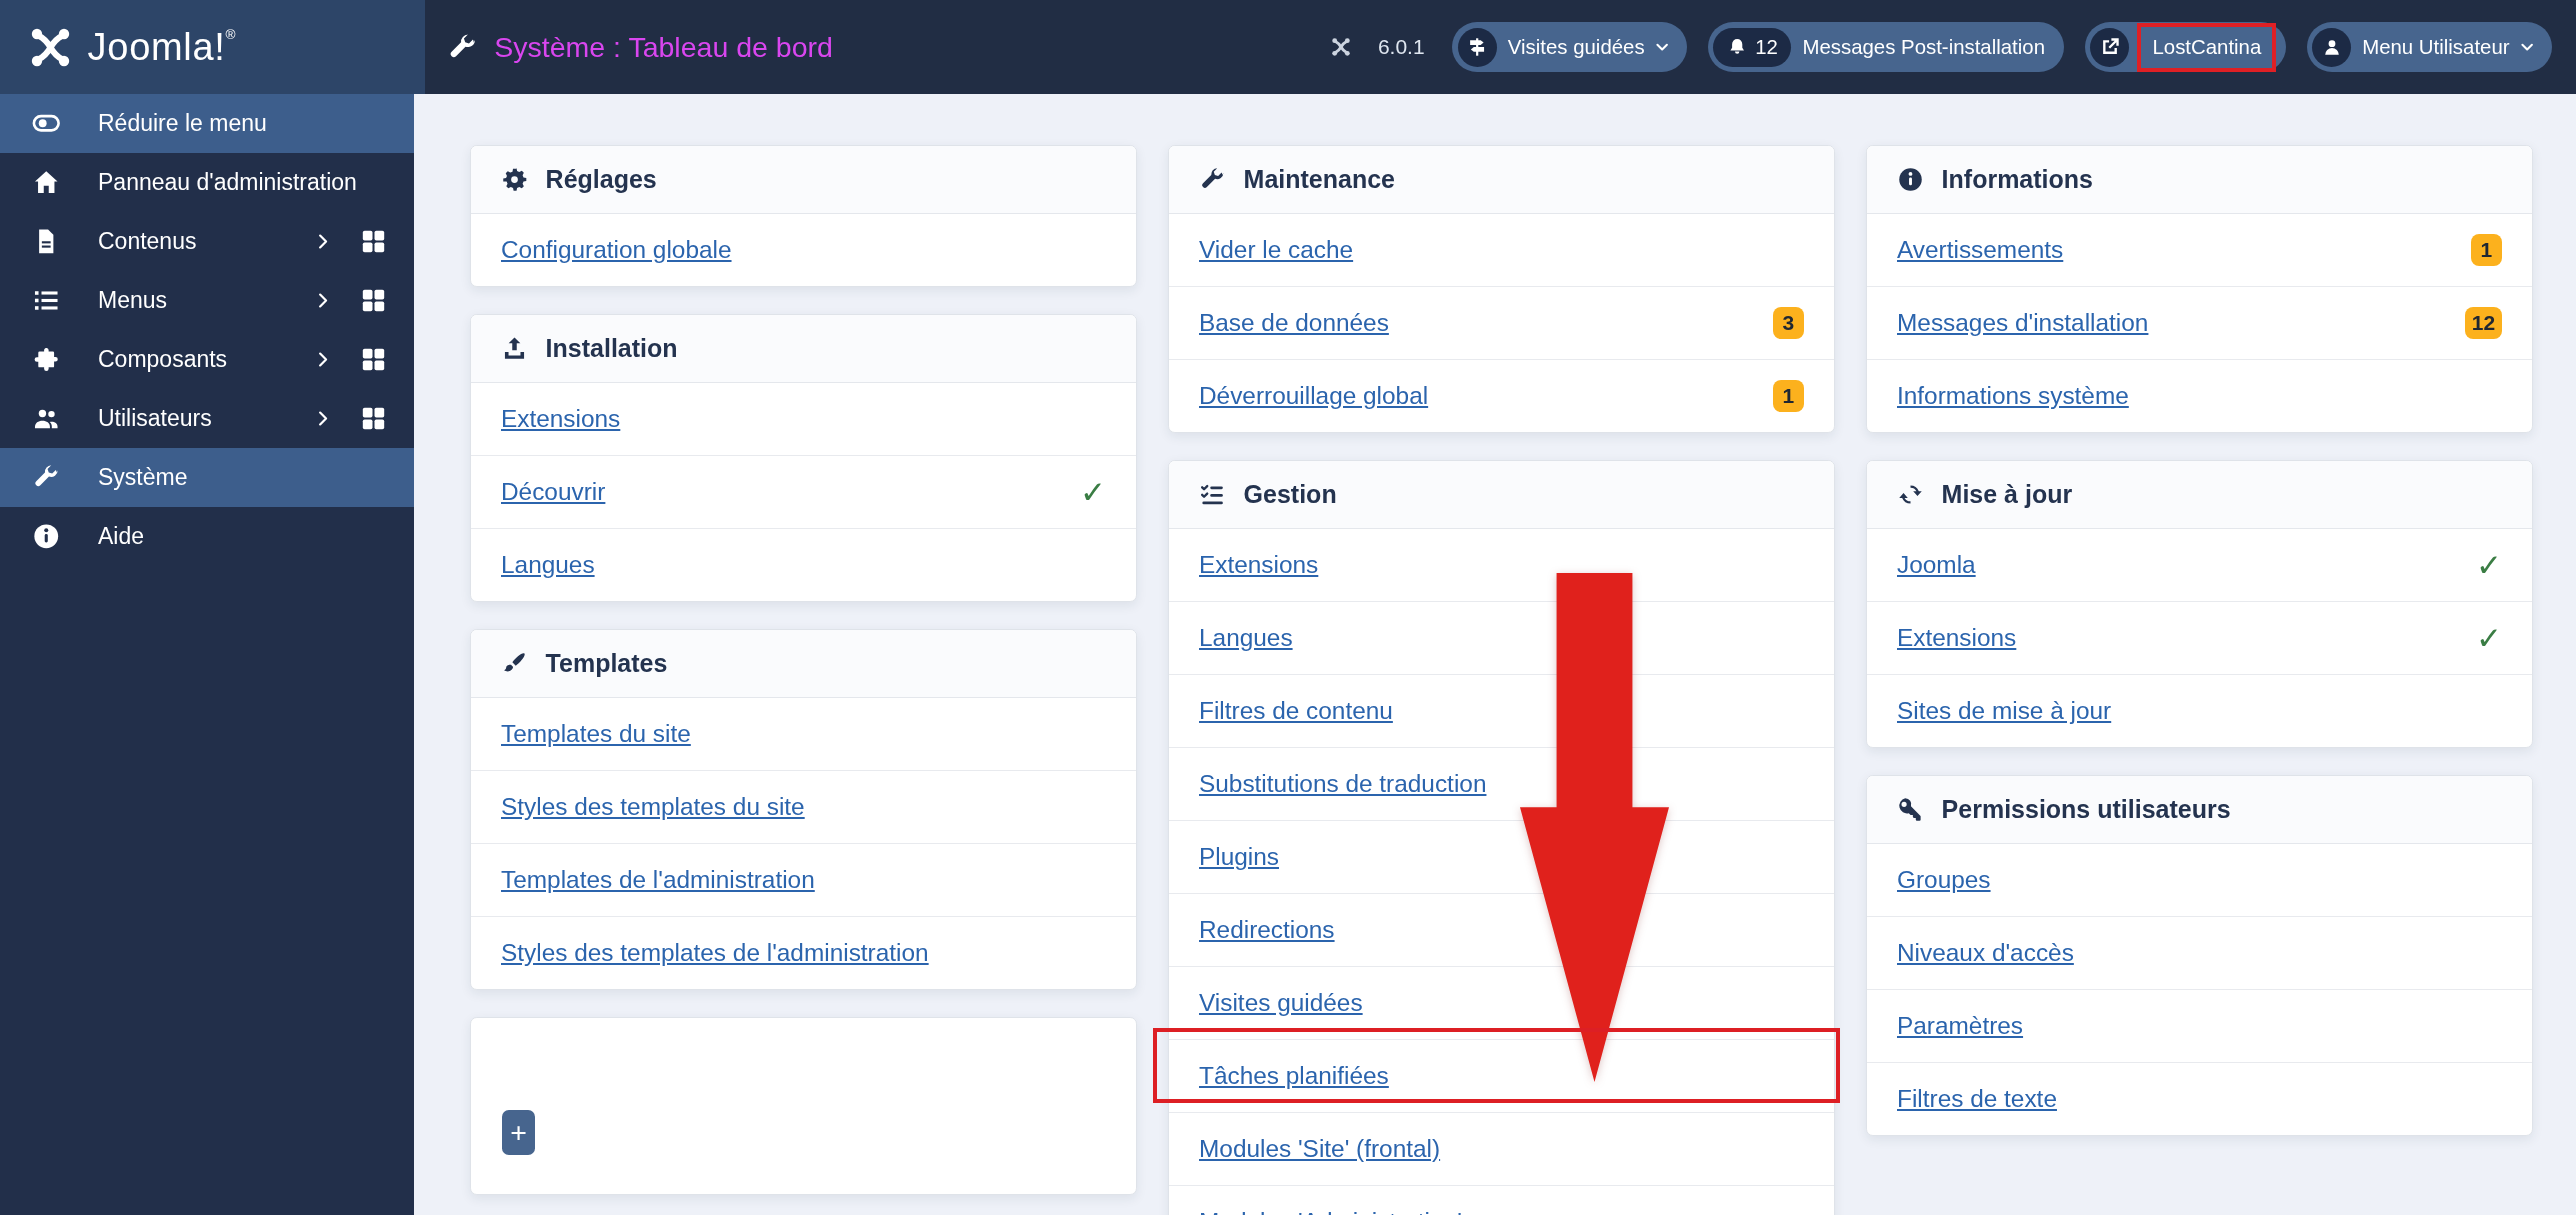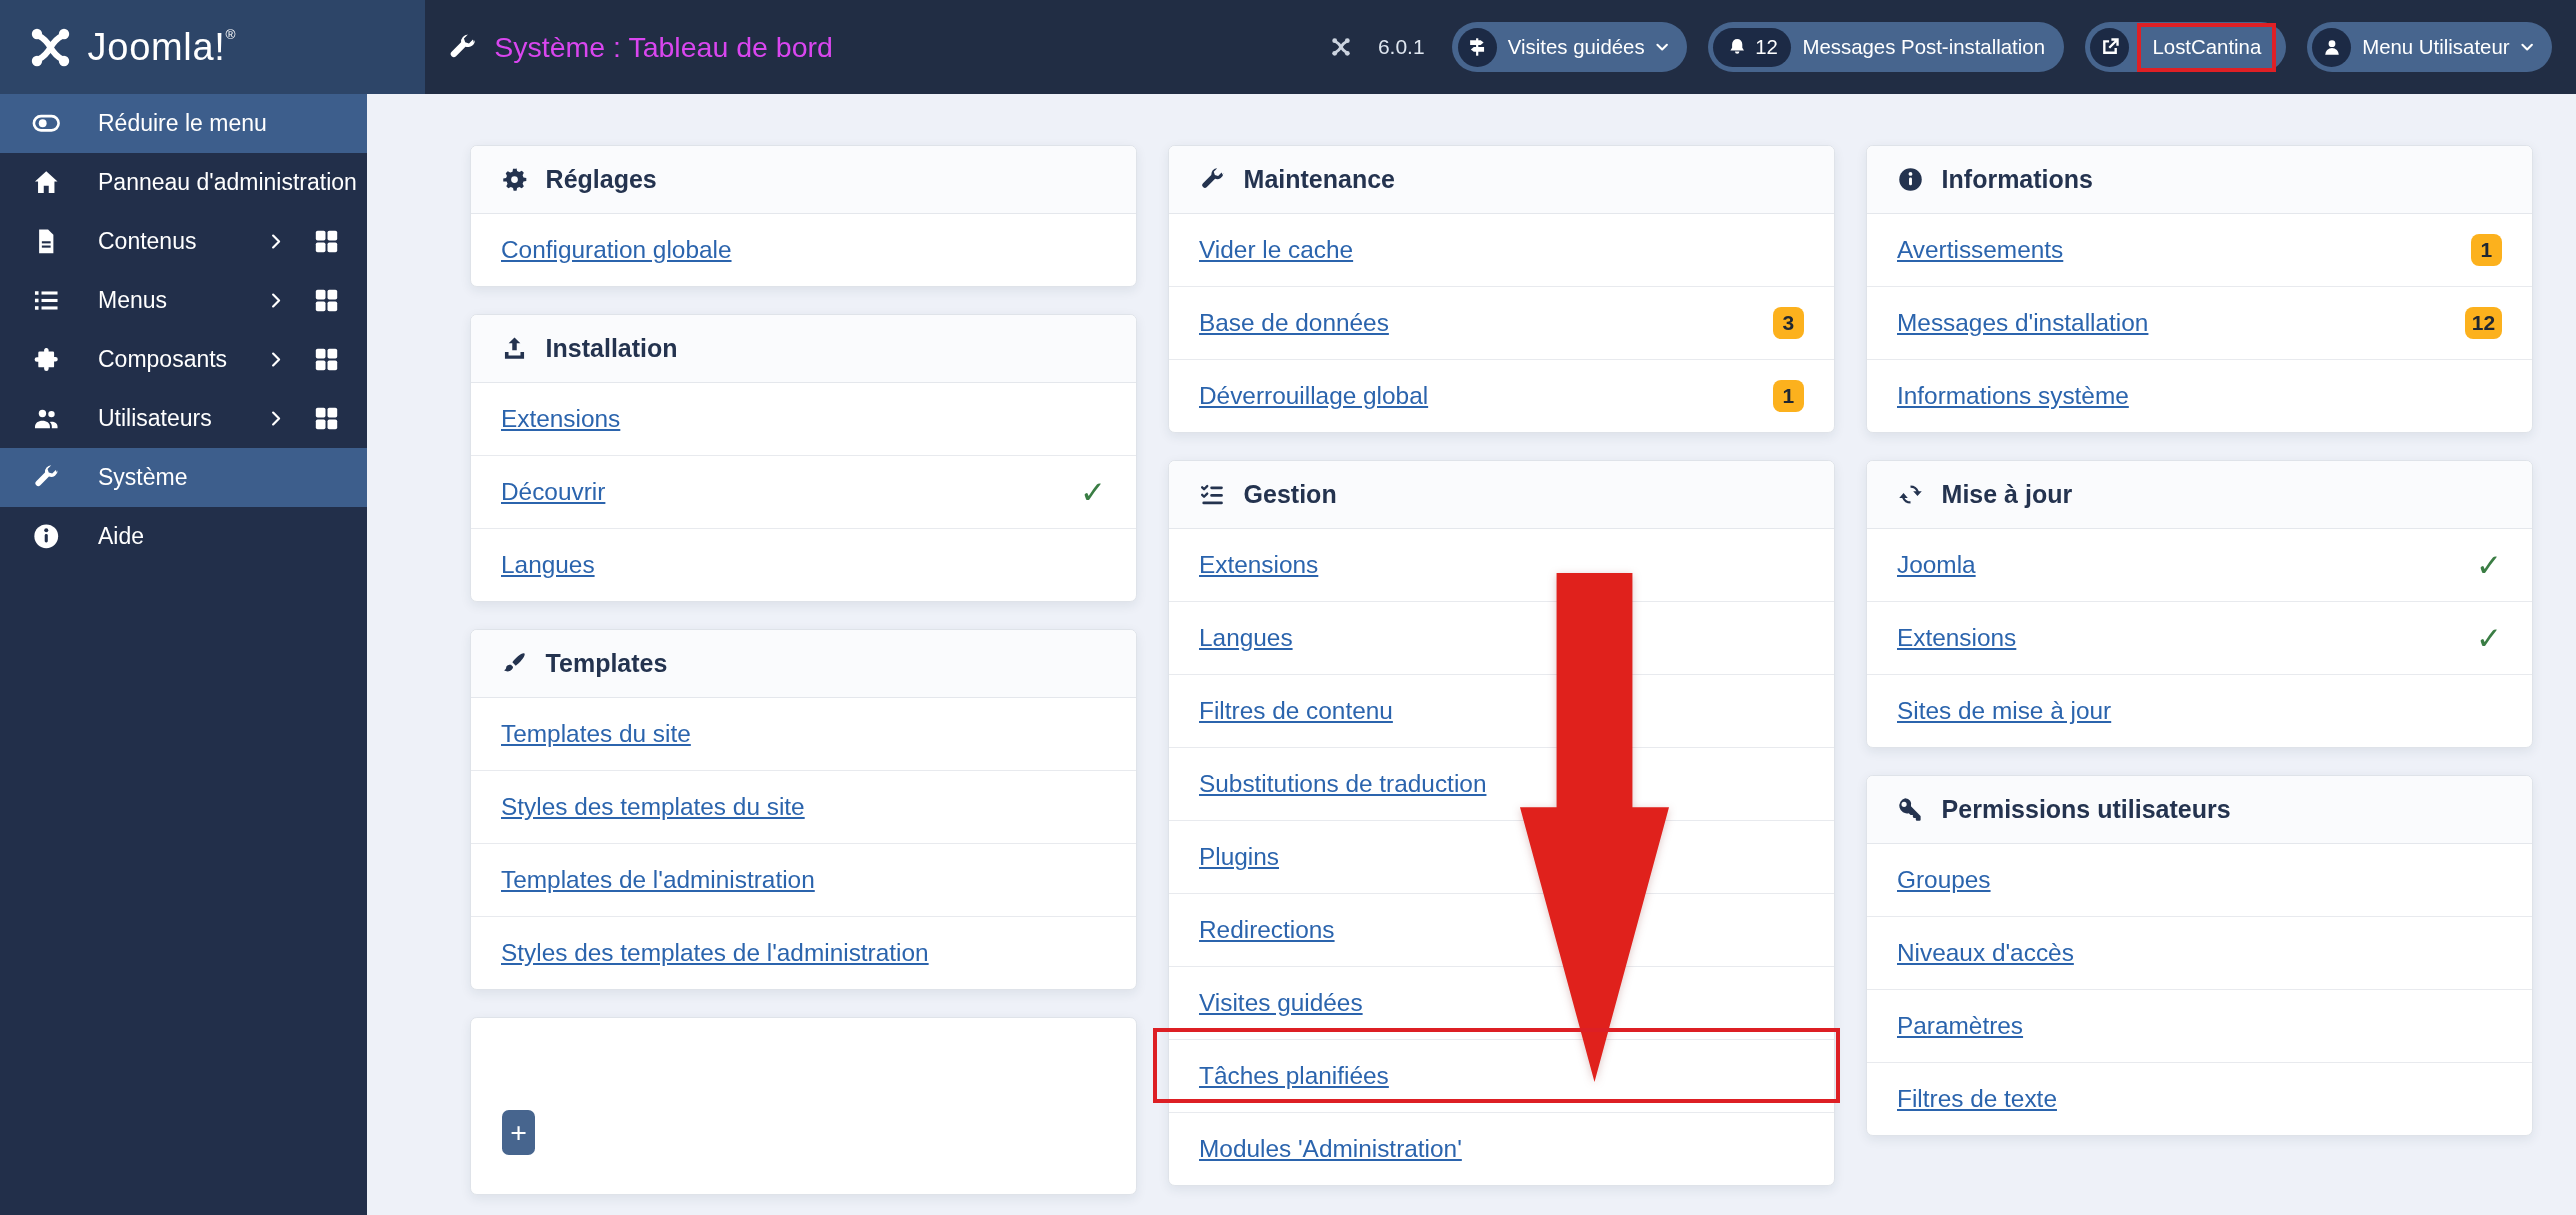--- a/index.html
+++ b/index.html
@@ -23,21 +23,21 @@
   .pill .circ{width:39px;height:39px;border-radius:50%;background:#1c2a45;display:flex;align-items:center;justify-content:center;margin-left:5.4px;flex:0 0 auto;}
   .pill .circ svg{width:22px;height:22px;}
   .pill .lbl{margin:0 9.5px 0 11px;white-space:nowrap;}
   .pill .chev{width:16.3px;height:16.3px;margin-right:16.3px;}
   .pill.messages .darkseg{height:39px;border-radius:20.4px;background:#1c2a45;margin-left:5.4px;display:flex;align-items:center;padding:0 13.6px;gap:8.1px;}
   .pill.messages .darkseg svg{width:20.4px;height:20.4px;}
   .pill.messages .cnt{font-size:20.4px;color:#fff;}
   .pill.messages .lbl{margin-right:19px;}
   .redframe{border:4.1px solid #df2025;padding:9px 11px;margin:0 9.5px 0 8.1px;white-space:nowrap;}
   
-  .sidebar{position:absolute;left:0;top:94px;width:367px;height:1121px;background:#222f4a;z-index:2;}
+  .sidebar{position:absolute;left:0;top:94px;width:414px;height:1121px;background:#222f4a;z-index:2;}
   .side-item{height:59px;display:flex;align-items:center;color:#fff;font-size:23px;cursor:pointer;position:relative;}
   .side-item.hl{background:#3d5e8c;}
   .side-item .ic{width:30px;height:30px;margin-left:31px;margin-right:37px;flex:0 0 auto;display:flex;align-items:center;justify-content:center;}
   .side-item .ic svg{width:28.5px;height:28.5px;}
   .side-item .lab{flex:1;white-space:nowrap;}
   .side-item .arr{width:19px;height:19px;margin-right:28.5px;}
   .side-item .grid{width:27px;height:27px;margin-right:27px;}
   
   .main{position:absolute;left:425px;top:94px;width:2151px;height:1121px;box-sizing:border-box;padding:51px 43px 0 45px;display:flex;gap:31px;}
   .col{width:667px;flex:0 0 auto;}
@@ -380,20 +380,23 @@
       <div class="row">
           <a class="lnk">Redirections</a>
         </div>
       <div class="row">
           <a class="lnk">Visites guidées</a>
         </div>
       <div class="row">
           <a class="lnk">Tâches planifiées</a>
         </div>
       <div class="row">
+          <a class="lnk">Modules 'Site' (frontal)</a>
+        </div>
+      <div class="row">
           <a class="lnk">Modules 'Administration'</a>
         </div>
     </div>
   </div>
 
   <div class="col">
     <div class="card">
       <div class="card-h">
         <svg viewBox="0 0 24 24">
             <circle cx="12" cy="12" r="10" fill="#24334f"></circle>

